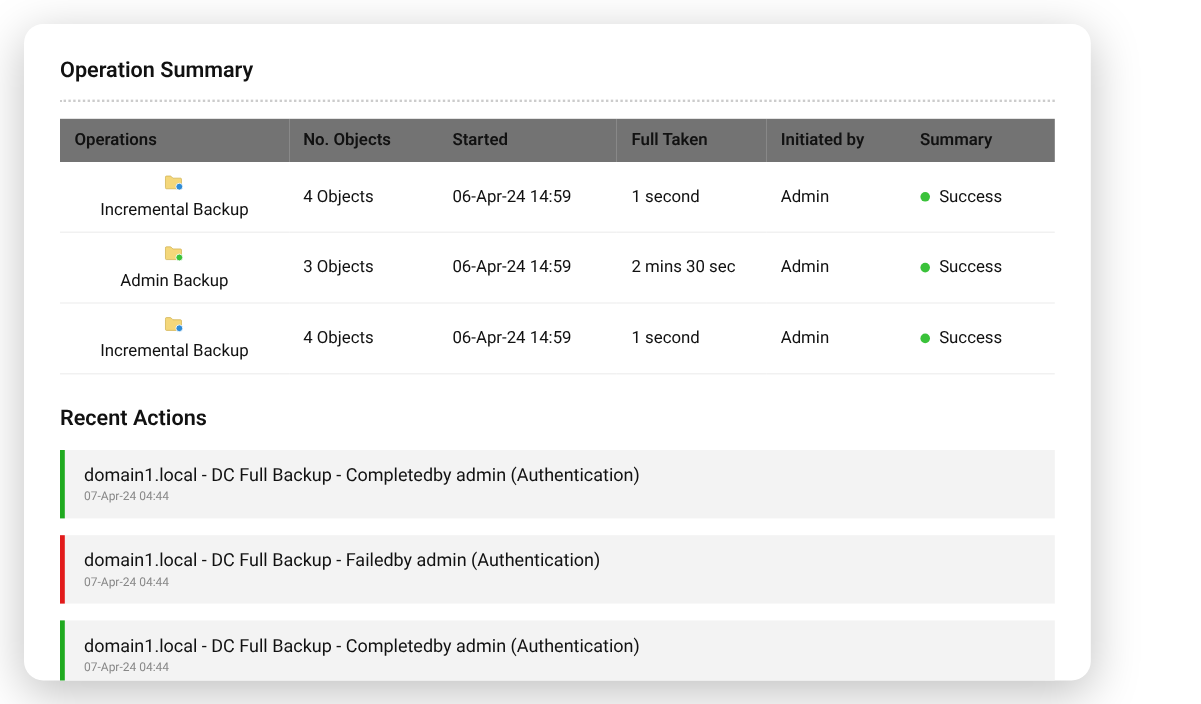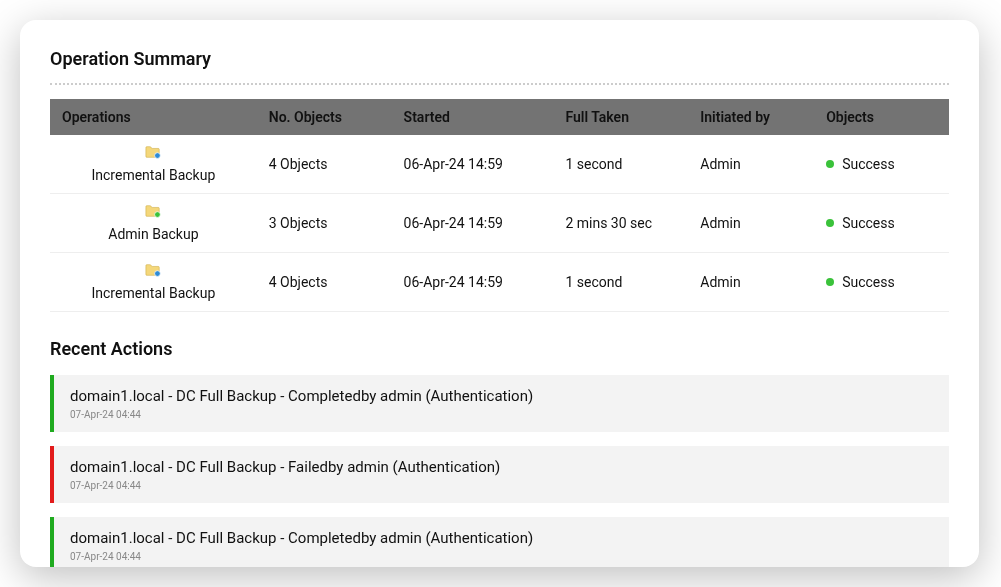--- a/index.html
+++ b/index.html
@@ -3,21 +3,21 @@
 <meta charset="utf-8">
 <style>
   * { box-sizing: border-box; margin: 0; padding: 0; }
   html, body { width: 1001px; height: 587px; }
   body {
     font-family: -apple-system, BlinkMacSystemFont, "Segoe UI", Roboto, Arial, sans-serif;
     background: transparent;
     padding: 20px;
   }
   .card {
-    width: 959px;
+    width: 889px;
     height: 547px;
     background: #fff;
     border-radius: 16px;
     box-shadow: 0 10px 40px rgba(0,0,0,0.25);
     padding: 28px 30px 0 30px;
     position: relative;
     overflow: hidden;
   }
   .section-title {
     font-size: 18px;
@@ -84,21 +84,21 @@
   <hr class="dotted">
 
   <table class="ops">
     <thead>
       <tr>
         <th class="col-op">Operations</th>
         <th class="col-no">No. Objects</th>
         <th class="col-start">Started</th>
         <th class="col-time">Full Taken</th>
         <th class="col-init">Initiated by</th>
-        <th class="col-status">Objects</th>
+        <th class="col-status">Summary</th>
       </tr>
     </thead>
     <tbody id="ops-body">
         <tr>
     <td>
             <div class="op-cell">
               <svg class="op-icon" viewBox="0 0 18 14">
     <path d="M1 3 L1 12 Q1 13 2 13 L15 13 Q16 13 16 12 L16 4 Q16 3 15 3 L8 3 L6.5 1.5 Q6 1 5.3 1 L2 1 Q1 1 1 2 Z" fill="#f4d77a" stroke="#caa93f" stroke-width="0.6"></path>
     <circle cx="14" cy="11" r="3.2" fill="#2e8bd6" stroke="#fff" stroke-width="0.8"></circle>
   </svg>

